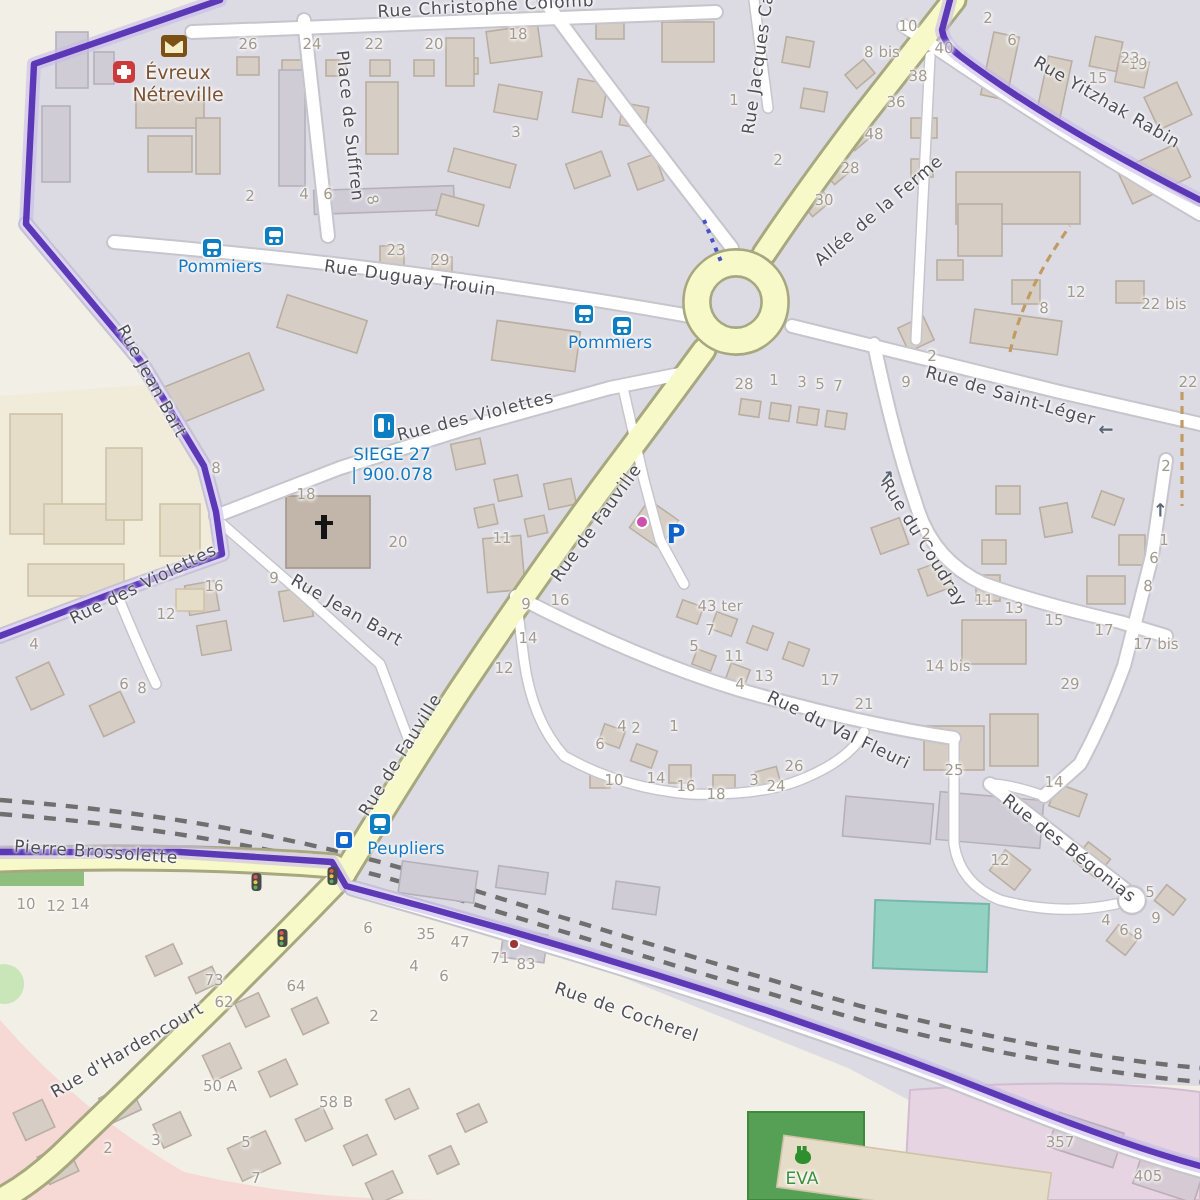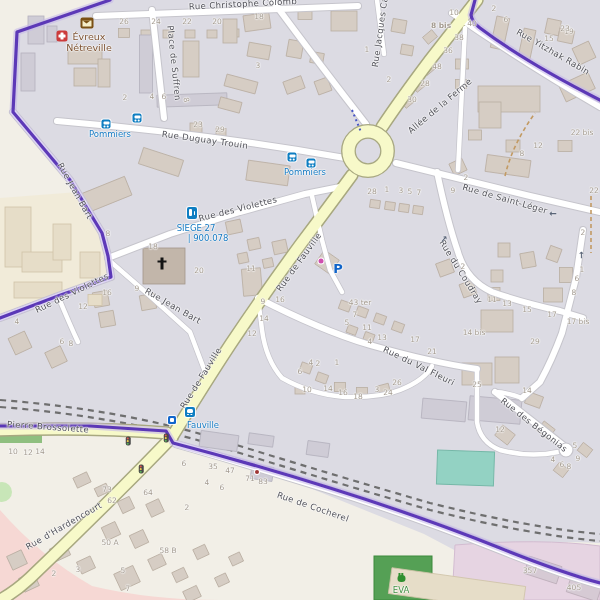--- a/index.html
+++ b/index.html
@@ -317,37 +317,37 @@
         <span class="lbl hnum" style="left: 217px; top: 22px; transform: translate(-50%, -50%) rotate(0deg);">20</span>
         <span class="lbl hnum" style="left: 259px; top: 17px; transform: translate(-50%, -50%) rotate(0deg);">18</span>
         <span class="lbl hnum" style="left: 258px; top: 66px; transform: translate(-50%, -50%) rotate(0deg);">3</span>
         <span class="lbl hnum" style="left: 125px; top: 98px; transform: translate(-50%, -50%) rotate(0deg);">2</span>
         <span class="lbl hnum" style="left: 152px; top: 97px; transform: translate(-50%, -50%) rotate(0deg);">4</span>
         <span class="lbl hnum" style="left: 164px; top: 97px; transform: translate(-50%, -50%) rotate(0deg);">6</span>
         <span class="lbl hnum" style="left: 186px; top: 100px; transform: translate(-50%, -50%) rotate(75deg);">8</span>
         <span class="lbl hnum" style="left: 367px; top: 50px; transform: translate(-50%, -50%) rotate(0deg);">1</span>
         <span class="lbl hnum" style="left: 389px; top: 80px; transform: translate(-50%, -50%) rotate(0deg);">2</span>
         <span class="lbl hnum" style="left: 454px; top: 13px; transform: translate(-50%, -50%) rotate(0deg);">10</span>
-        <span class="lbl hnum" style="left: 441px; top: 26px; transform: translate(-50%, -50%) rotate(0deg); font-weight: bold;">8 bis</span>
+        <span class="lbl hnum" style="left: 441px; top: 26px; transform: translate(-50%, -50%) rotate(0deg);">8 bis</span>
         <span class="lbl hnum" style="left: 472px; top: 24px; transform: translate(-50%, -50%) rotate(0deg);">40</span>
         <span class="lbl hnum" style="left: 459px; top: 38px; transform: translate(-50%, -50%) rotate(0deg);">38</span>
         <span class="lbl hnum" style="left: 448px; top: 51px; transform: translate(-50%, -50%) rotate(0deg);">36</span>
         <span class="lbl hnum" style="left: 437px; top: 67px; transform: translate(-50%, -50%) rotate(0deg);">48</span>
         <span class="lbl hnum" style="left: 425px; top: 84px; transform: translate(-50%, -50%) rotate(0deg);">28</span>
         <span class="lbl hnum" style="left: 412px; top: 100px; transform: translate(-50%, -50%) rotate(0deg);">30</span>
         <span class="lbl hnum" style="left: 494px; top: 9px; transform: translate(-50%, -50%) rotate(0deg);">2</span>
         <span class="lbl hnum" style="left: 506px; top: 20px; transform: translate(-50%, -50%) rotate(0deg);">6</span>
         <span class="lbl hnum" style="left: 569px; top: 32px; transform: translate(-50%, -50%) rotate(0deg);">19</span>
         <span class="lbl hnum" style="left: 565px; top: 29px; transform: translate(-50%, -50%) rotate(0deg);">23</span>
         <span class="lbl hnum" style="left: 549px; top: 39px; transform: translate(-50%, -50%) rotate(0deg);">15</span>
         <span class="lbl hnum" style="left: 198px; top: 125px; transform: translate(-50%, -50%) rotate(0deg);">23</span>
         <span class="lbl hnum" style="left: 220px; top: 130px; transform: translate(-50%, -50%) rotate(0deg);">29</span>
         <span class="lbl hnum" style="left: 538px; top: 146px; transform: translate(-50%, -50%) rotate(0deg);">12</span>
         <span class="lbl hnum" style="left: 522px; top: 154px; transform: translate(-50%, -50%) rotate(0deg);">8</span>
-        <span class="lbl hnum" style="left: 582px; top: 133px; transform: translate(-50%, -50%) rotate(0deg);">22 bis</span>
+        <span class="lbl hnum" style="left: 582px; top: 152px; transform: translate(-50%, -50%) rotate(0deg);">22 bis</span>
         <span class="lbl hnum" style="left: 594px; top: 191px; transform: translate(-50%, -50%) rotate(0deg);">22</span>
         <span class="lbl hnum" style="left: 466px; top: 178px; transform: translate(-50%, -50%) rotate(0deg);">2</span>
         <span class="lbl hnum" style="left: 453px; top: 191px; transform: translate(-50%, -50%) rotate(0deg);">9</span>
         <span class="lbl hnum" style="left: 372px; top: 192px; transform: translate(-50%, -50%) rotate(0deg);">28</span>
         <span class="lbl hnum" style="left: 387px; top: 190px; transform: translate(-50%, -50%) rotate(0deg);">1</span>
         <span class="lbl hnum" style="left: 401px; top: 191px; transform: translate(-50%, -50%) rotate(0deg);">3</span>
         <span class="lbl hnum" style="left: 410px; top: 192px; transform: translate(-50%, -50%) rotate(0deg);">5</span>
         <span class="lbl hnum" style="left: 419px; top: 193px; transform: translate(-50%, -50%) rotate(0deg);">7</span>
         <span class="lbl hnum" style="left: 583px; top: 233px; transform: translate(-50%, -50%) rotate(0deg);">2</span>
         <span class="lbl hnum" style="left: 108px; top: 234px; transform: translate(-50%, -50%) rotate(0deg);">8</span>
@@ -422,22 +422,22 @@
         <span class="lbl hnum" style="left: 54px; top: 574px; transform: translate(-50%, -50%) rotate(0deg);">2</span>
         <span class="lbl hnum" style="left: 78px; top: 570px; transform: translate(-50%, -50%) rotate(0deg);">3</span>
         <span class="lbl hnum" style="left: 128px; top: 589px; transform: translate(-50%, -50%) rotate(0deg);">7</span>
         <span class="lbl hnum" style="left: 530px; top: 571px; transform: translate(-50%, -50%) rotate(0deg);">357</span>
         <span class="lbl hnum" style="left: 574px; top: 588px; transform: translate(-50%, -50%) rotate(0deg);">405</span>
       </div>
     <div>
         <span class="lbl transit" style="left: 110px; top: 134px; transform: translate(-50%, -50%) rotate(0deg);">Pommiers</span>
         <span class="lbl transit" style="left: 305px; top: 172px; transform: translate(-50%, -50%) rotate(0deg);">Pommiers</span>
         <span class="lbl transit" style="left: 196px; top: 228px; transform: translate(-50%, -50%) rotate(0deg);">SIEGE 27</span>
-        <span class="lbl transit" style="left: 196px; top: 238px; transform: translate(-50%, -50%) rotate(0deg); margin-left: 12px;">| 900.078</span>
-        <span class="lbl transit" style="left: 203px; top: 425px; transform: translate(-50%, -50%) rotate(0deg);">Fauville</span>
+        <span class="lbl transit" style="left: 196px; top: 238px; transform: translate(-50%, -50%) rotate(0deg);">| 900.078</span>
+        <span class="lbl transit" style="left: 203px; top: 425px; transform: translate(-50%, -50%) rotate(0deg);">Peupliers</span>
       </div>
     <div>
         <span class="lbl poi parking-symbol" style="left: 338px; top: 268px; transform: translate(-50%, -50%) rotate(0deg);">P</span>
         <span class="lbl poi leisure-label" style="left: 401px; top: 590px; transform: translate(-50%, -50%) rotate(0deg);">EVA</span>
       </div>
     <div>
         <span class="icon pharmacy-icon" style="left: 62px; top: 36px; transform: translate(-50%, -50%) rotate(0deg);"></span>
         <span class="icon post-office-icon" style="left: 87px; top: 23px; transform: translate(-50%, -50%) rotate(0deg);"></span>
         <span class="icon bus-stop-icon" style="left: 106px; top: 124px; transform: translate(-50%, -50%) rotate(0deg);"></span>
         <span class="icon bus-stop-icon" style="left: 137px; top: 118px; transform: translate(-50%, -50%) rotate(0deg);"></span>

